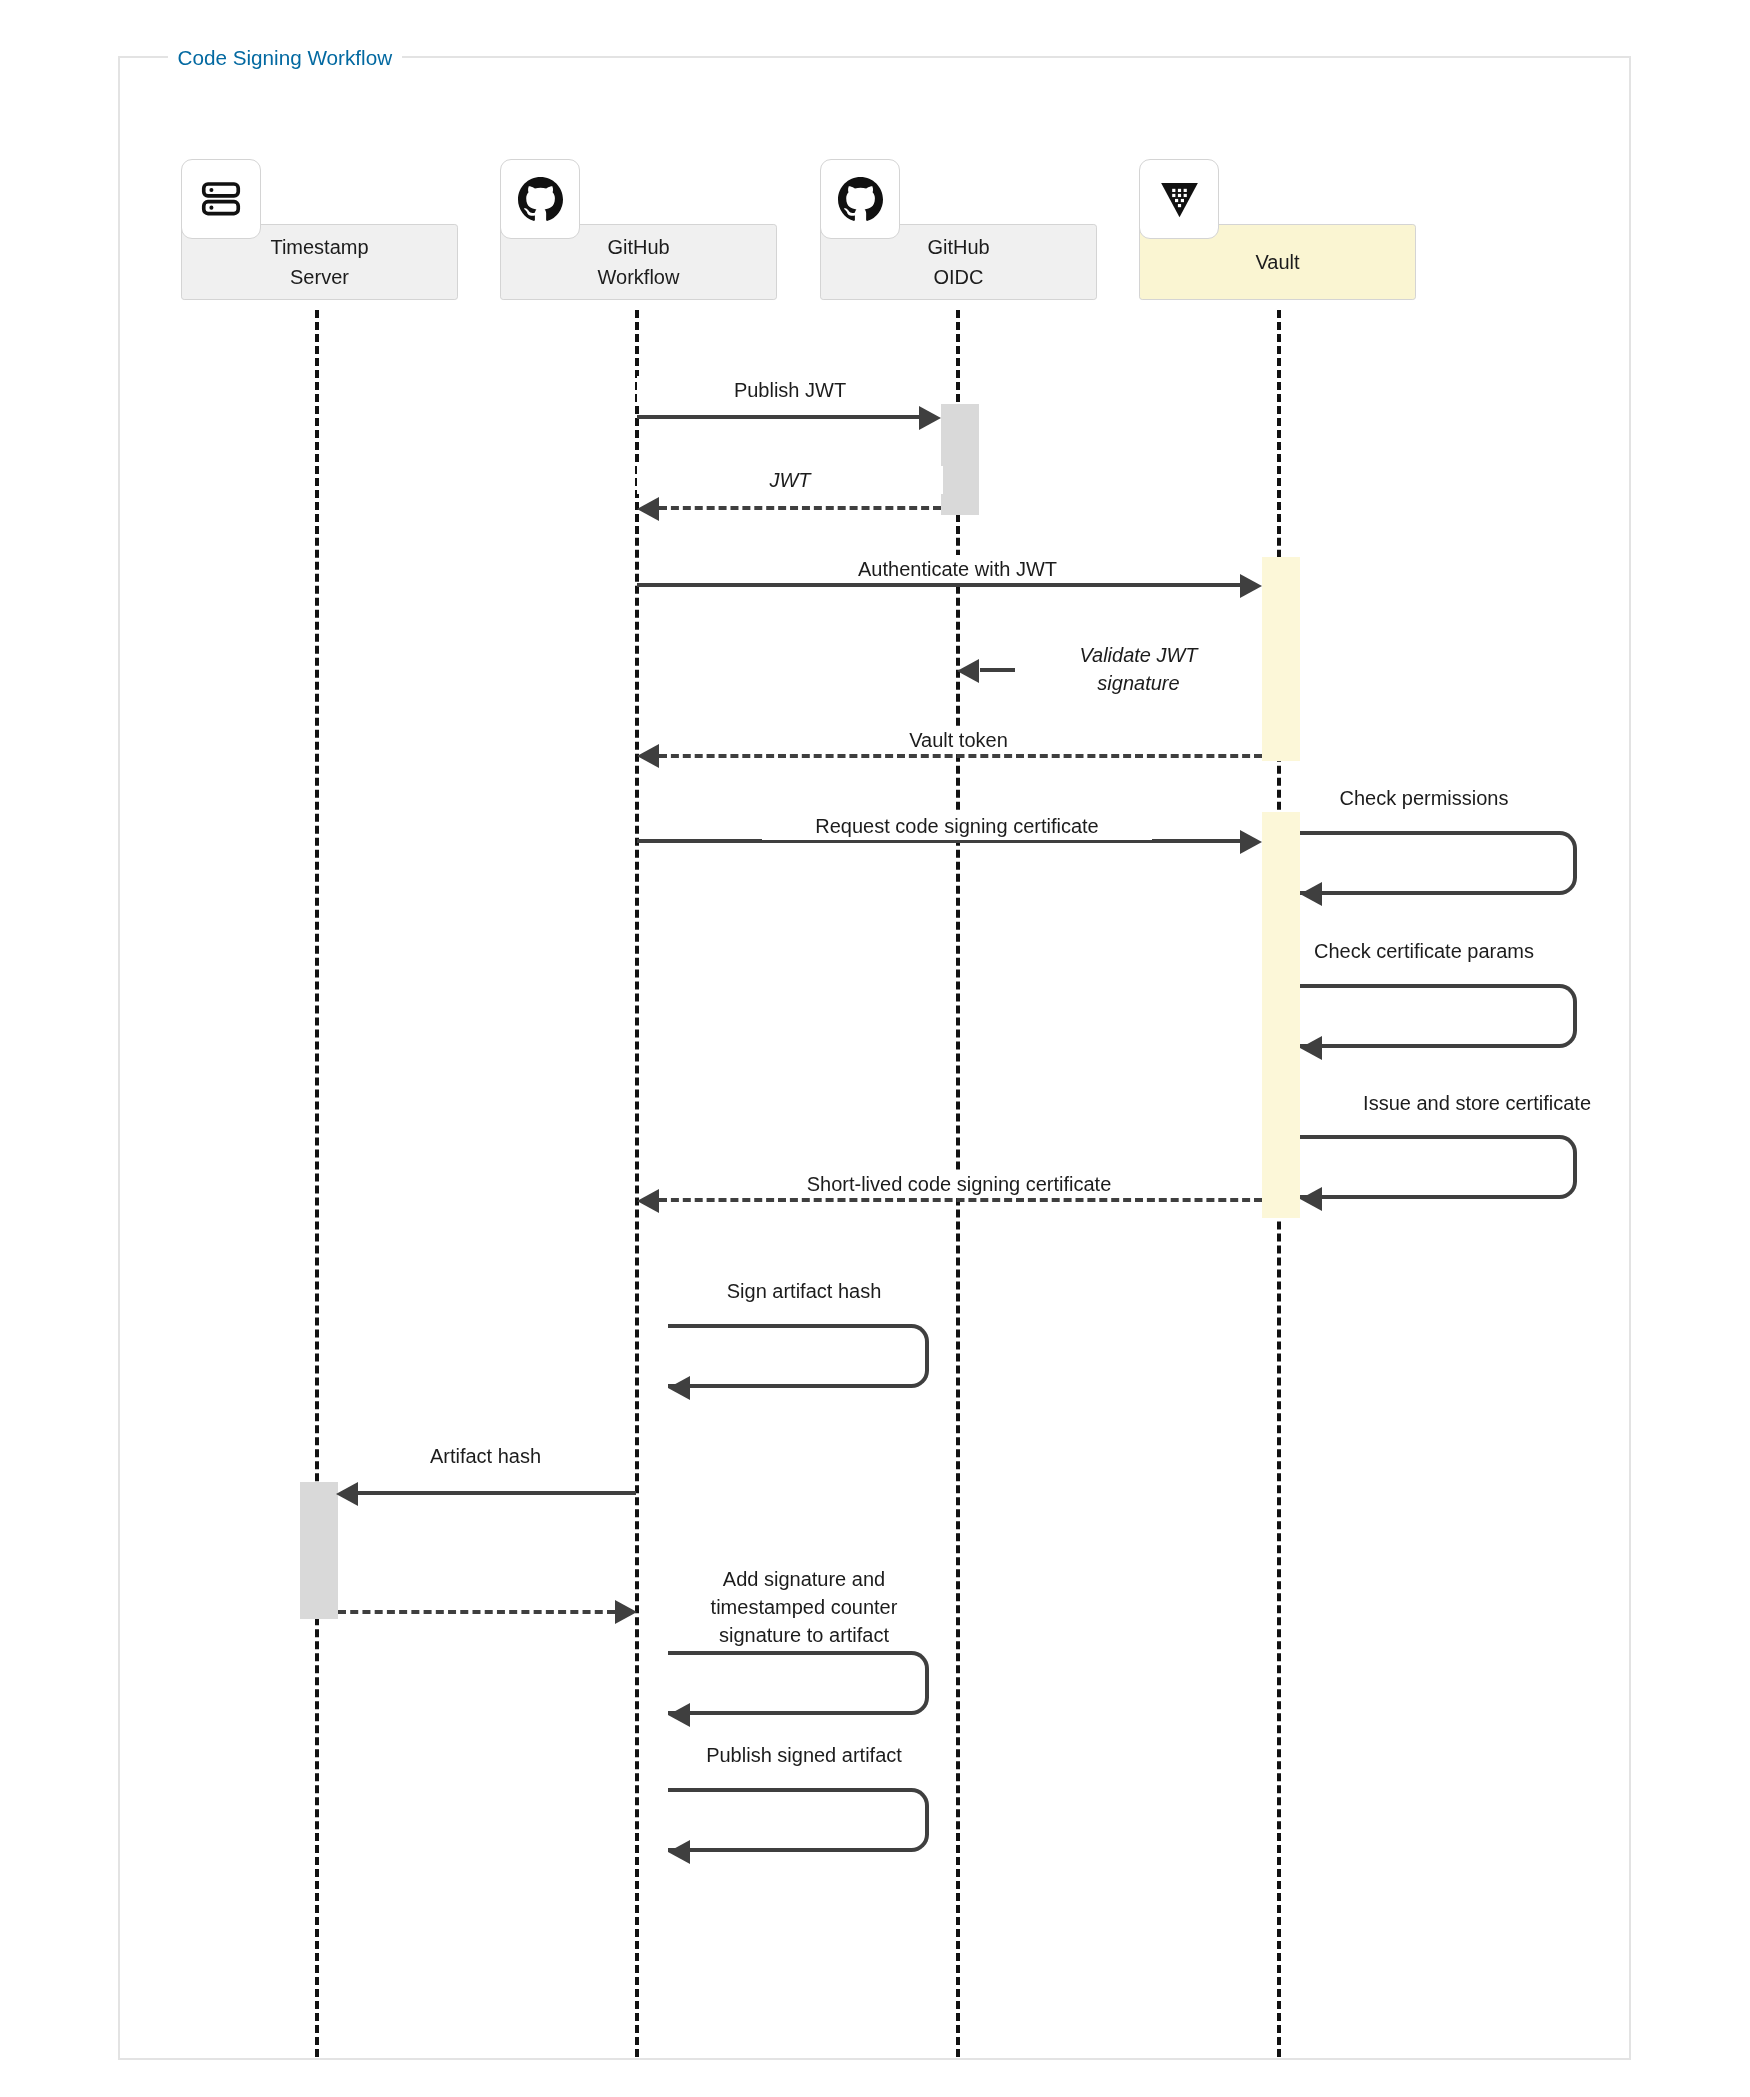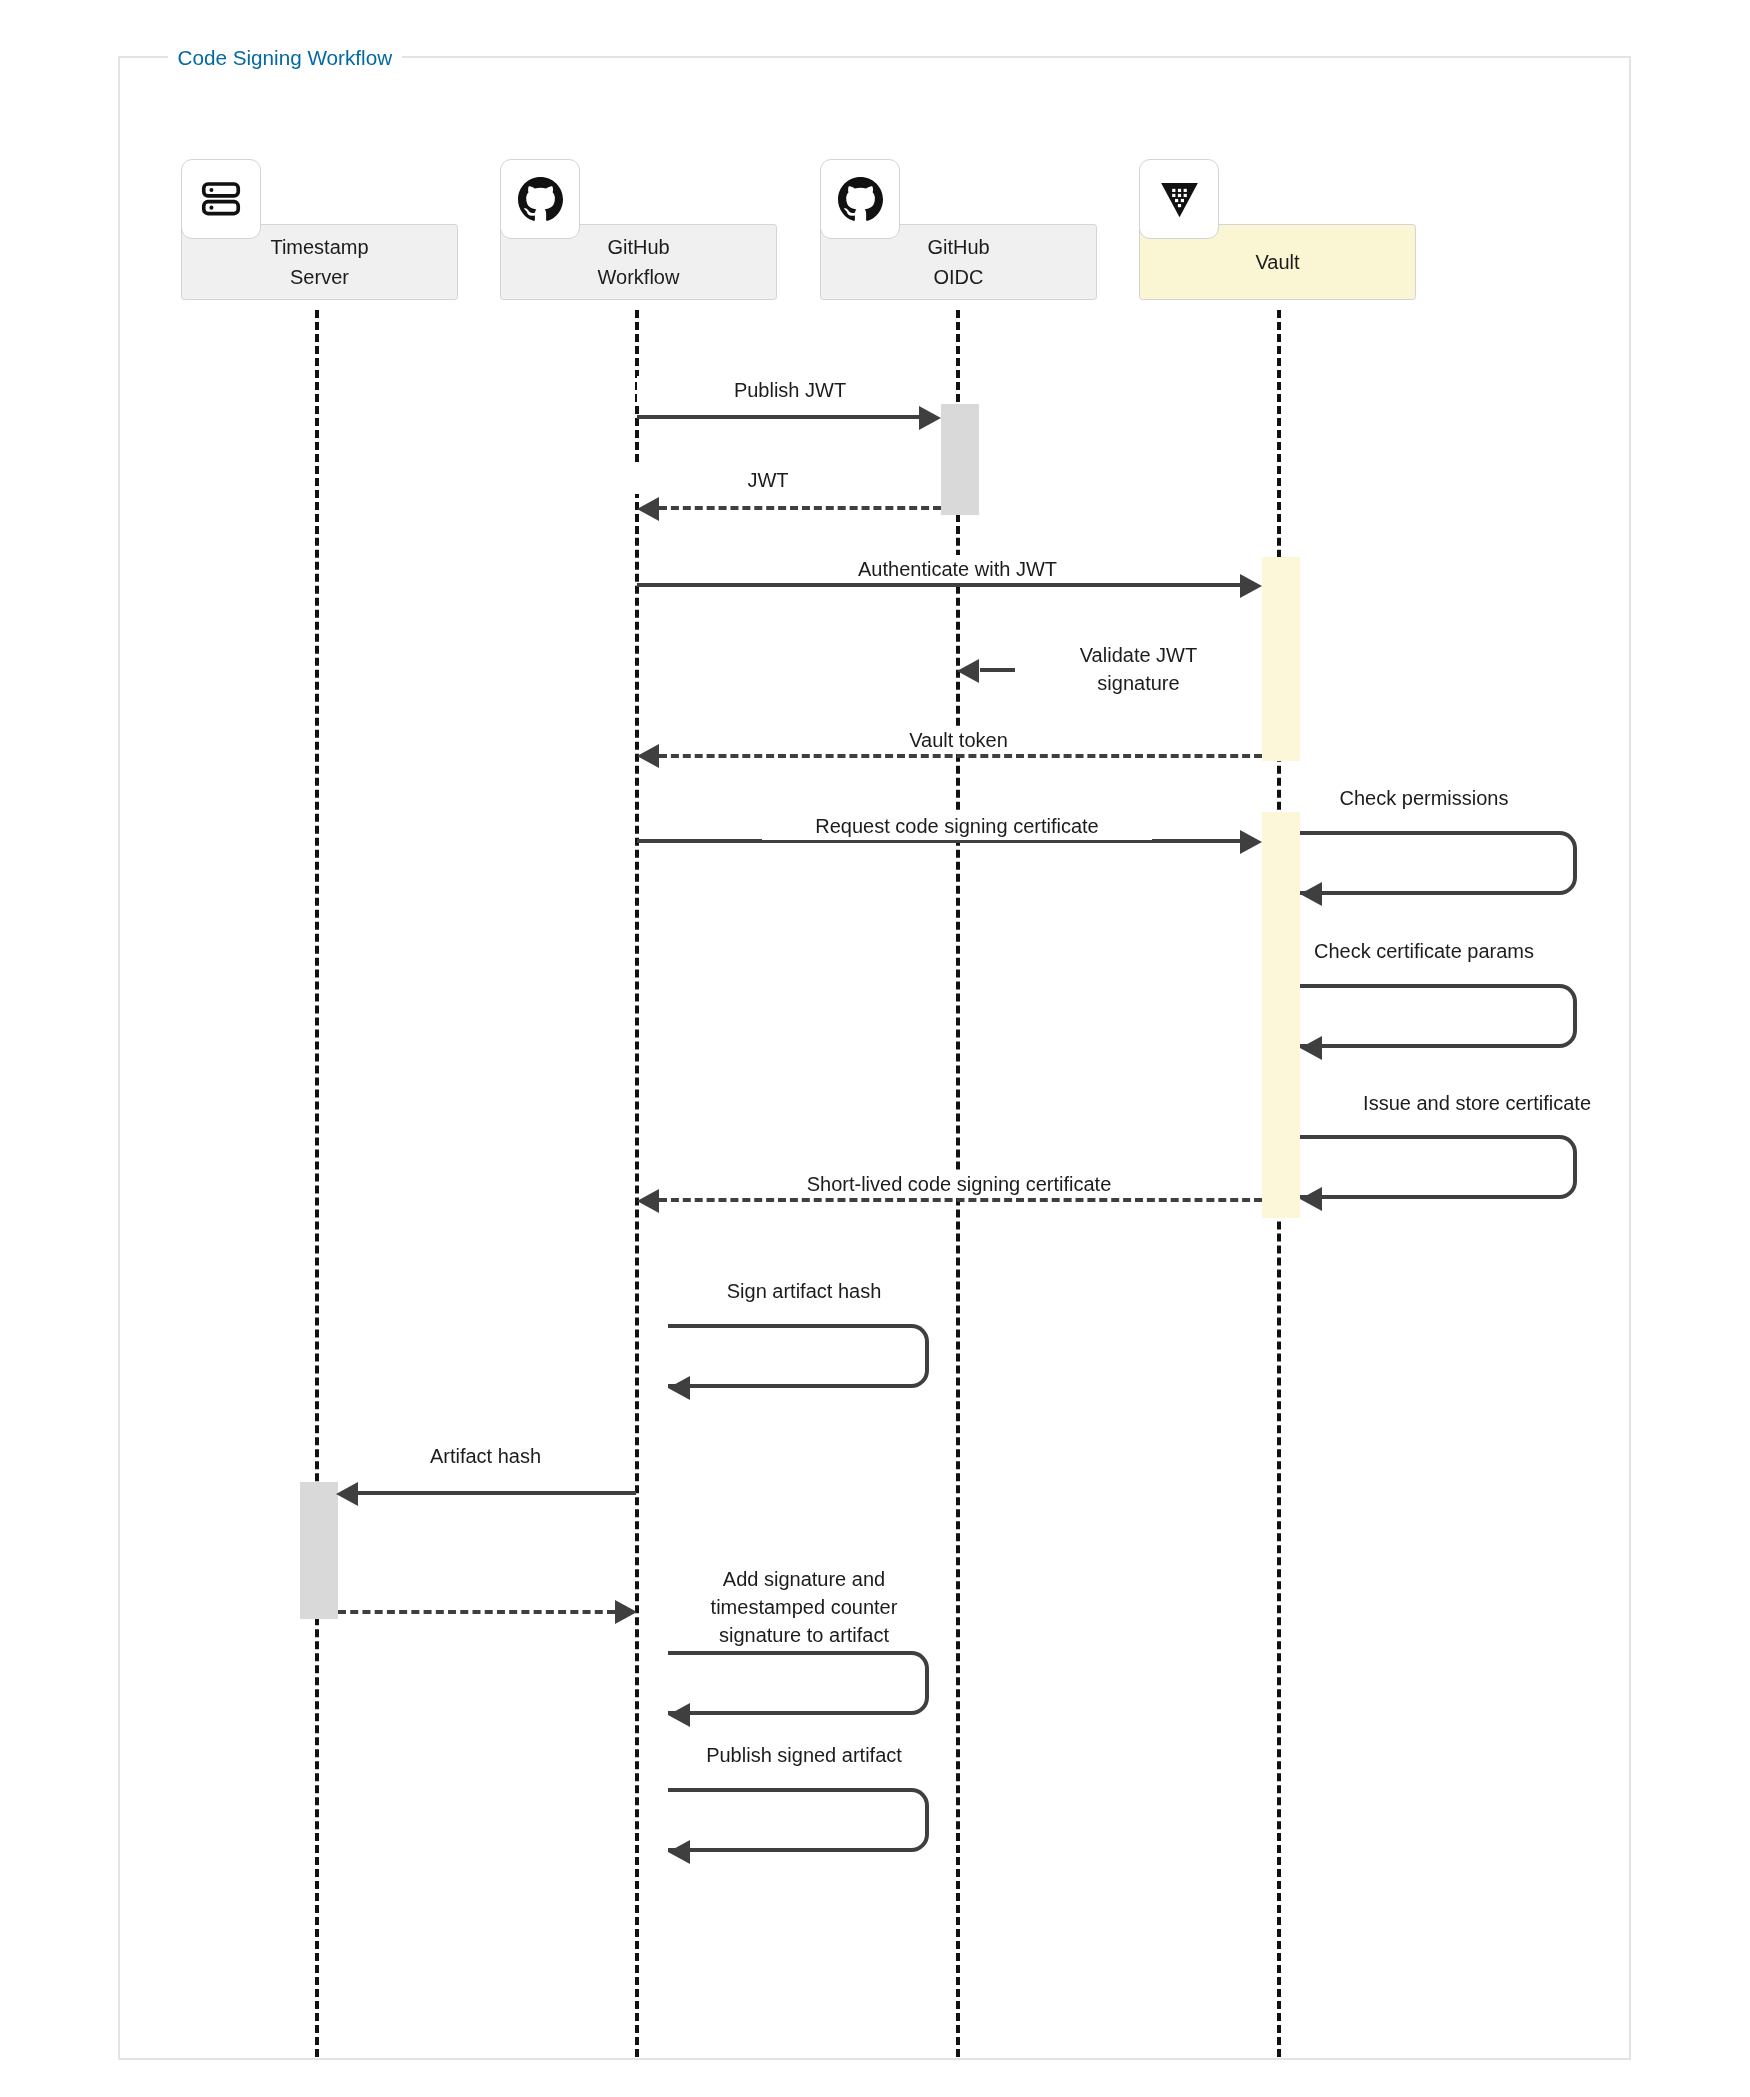--- a/index.html
+++ b/index.html
@@ -223,29 +223,29 @@
         <rect x="12.7" y="11.7" width="1.7" height="1.7"></rect>
         <rect x="11.15" y="14.4" width="1.7" height="1.7"></rect>
       </g>
     </svg>
   </div>
 
   <div class="msg-label" style="left:637px; top:376px; width:306px;">Publish JWT</div>
   <div class="msg-line" style="left:637px; top:415px; width:282px;"></div>
   <div class="arrow-head right" style="left:919px; top:406px;"></div>
 
-  <div class="msg-label" style="left:615px; top:466px; width:306px;">JWT</div>
+  <div class="msg-label" style="left:637px; top:466px; width:306px;font-style:italic;">JWT</div>
   <div class="msg-line dashed" style="left:659px; top:506px; width:282px;"></div>
   <div class="arrow-head left" style="left:637px; top:497px;"></div>
 
   <div class="msg-label" style="left:719px; top:555px; width:477px;">Authenticate with JWT</div>
   <div class="msg-line" style="left:637px; top:583px; width:603px;"></div>
   <div class="arrow-head right" style="left:1240px; top:574px;"></div>
 
-  <div class="msg-label" style="left:1015px; top:641px; width:247px;">Validate JWT
+  <div class="msg-label" style="left:1015px; top:641px; width:247px;font-style:italic;">Validate JWT
 signature</div>
   <div class="msg-line" style="left:980px; top:668px; width:282px;"></div>
   <div class="arrow-head left" style="left:957px; top:659px;"></div>
 
   <div class="msg-label" style="left:875px; top:726px; width:167px;">Vault token</div>
   <div class="msg-line dashed" style="left:659px; top:754px; width:603px;"></div>
   <div class="arrow-head left" style="left:637px; top:744px;"></div>
 
   <div class="msg-label" style="left:762px; top:812px; width:390px;">Request code signing certificate</div>
   <div class="msg-line" style="left:637px; top:839px; width:603px;"></div>

